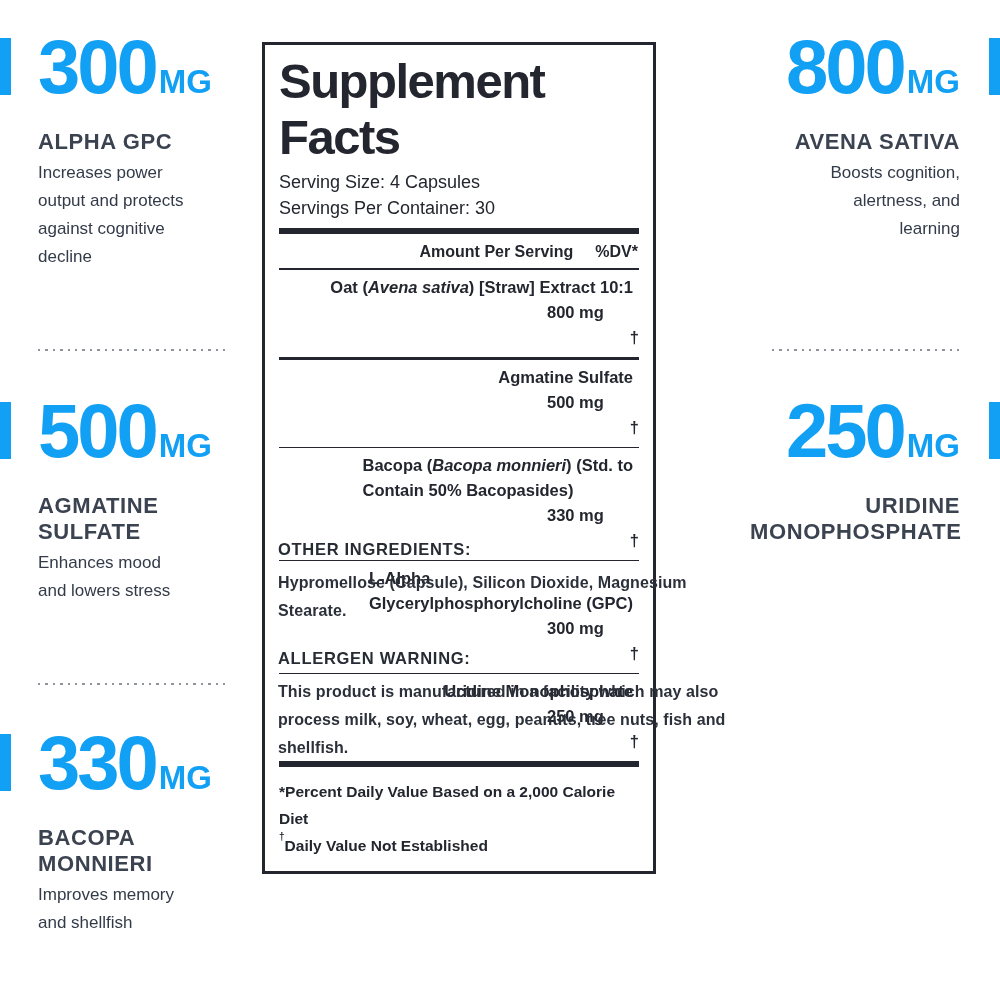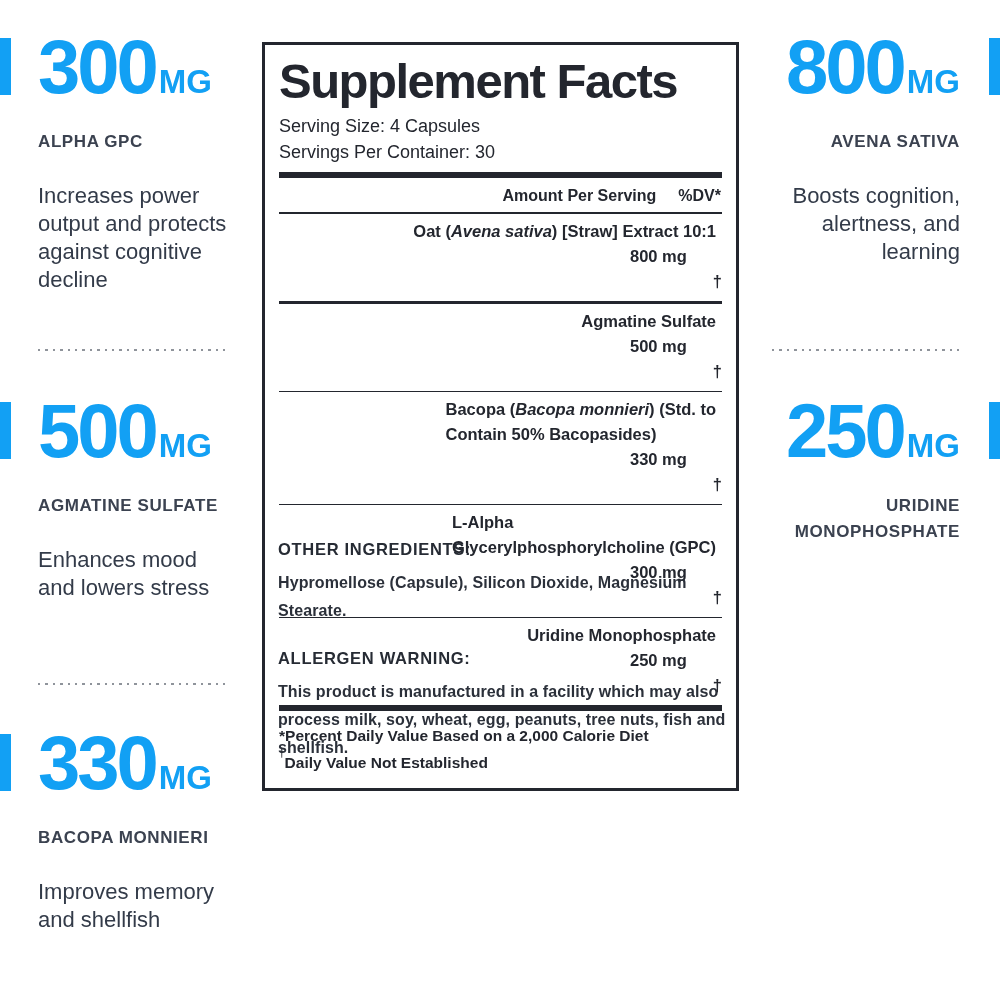--- a/index.html
+++ b/index.html
@@ -11,31 +11,31 @@
   .callout.left  { left:0;  text-align:left; }
   .callout.right { right:0; text-align:right; }
   .callout .inner-l { margin-left:38px;  }
   .callout .inner-r { margin-right:40px; }
   .accent-bar { position:absolute; top:2px; width:11px; height:57px; }
   .callout.left  .accent-bar { left:0; }
   .callout.right .accent-bar { right:0; }
   .co-amount { line-height:62px; white-space:nowrap; }
   .co-num  { font-size:76px; font-weight:bold; letter-spacing:-3px; }
   .co-unit { font-size:33px; font-weight:bold; letter-spacing:0; margin-left:3px; }
-  .co-name { margin-top:10px; font-size:17px; font-weight:bold; color:#3b4250;
+  .co-name { margin-top:10px; font-size:22px; font-weight:bold; color:#3b4250;
              letter-spacing:0.6px; line-height:26px; white-space:pre-line; }
-  .co-desc { margin-top:27px; font-size:22px; color:#333b49; line-height:28px;
+  .co-desc { margin-top:4px; font-size:17px; color:#333b49; line-height:28px;
              white-space:pre-line; }
 
   .dotted { position:absolute; height:3px;
     background-image:repeating-linear-gradient(90deg,#8f949b 0 2.4px,transparent 2.4px 7.4px);
     background-size:100% 2.4px; background-repeat:no-repeat; background-position:left top; }
 
   
-  .panel { position:absolute; left:262px; top:42px; width:477px;
+  .panel { position:absolute; left:262px; top:42px; width:394px;
     border:3px solid #23262e; background:#fff; padding:8px 14px 12px 14px; color:#23262e; }
   .panel-title { font-size:49px; font-weight:bold; letter-spacing:-1.5px; line-height:56px; }
   .serving-line { font-size:18px; font-weight:normal; line-height:26px; }
   .bar-thick { height:6px; background:#23262e; margin-top:7px; }
   .hdr-row { display:flex; justify-content:flex-end; align-items:flex-end; gap:22px;
     padding:9px 1px 7px 0; border-bottom:2px solid #23262e; }
   .hdr-amount { font-size:16px; font-weight:bold; }
   .hdr-dv { font-size:16px; font-weight:bold; }
   .fact-row { display:flex; align-items:flex-end; padding:5px 0 7px 0;
     border-bottom:1.5px solid #23262e; font-size:16.5px; font-weight:bold; line-height:25px;flex-direction:column; }

